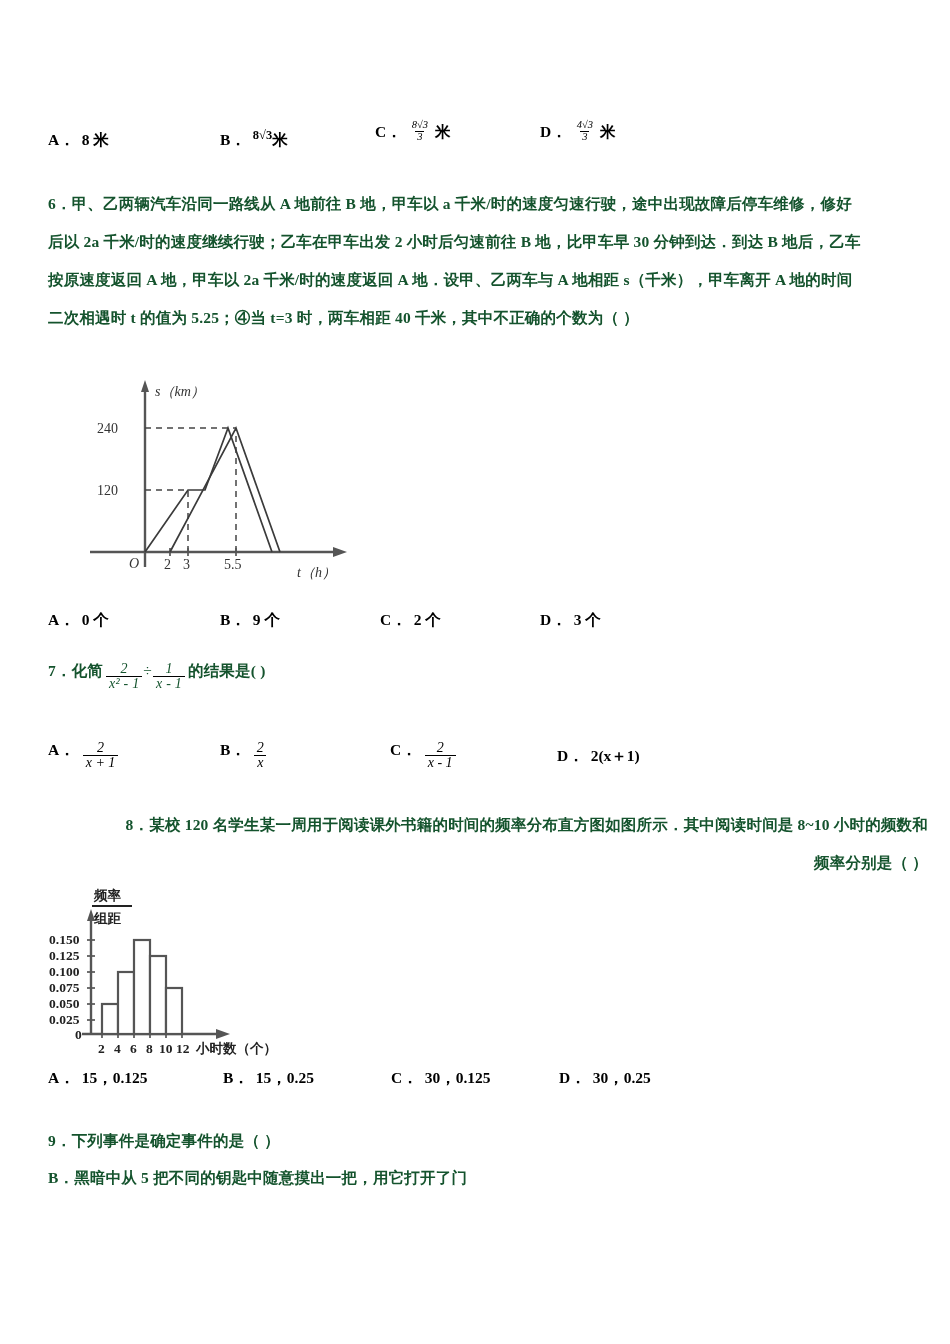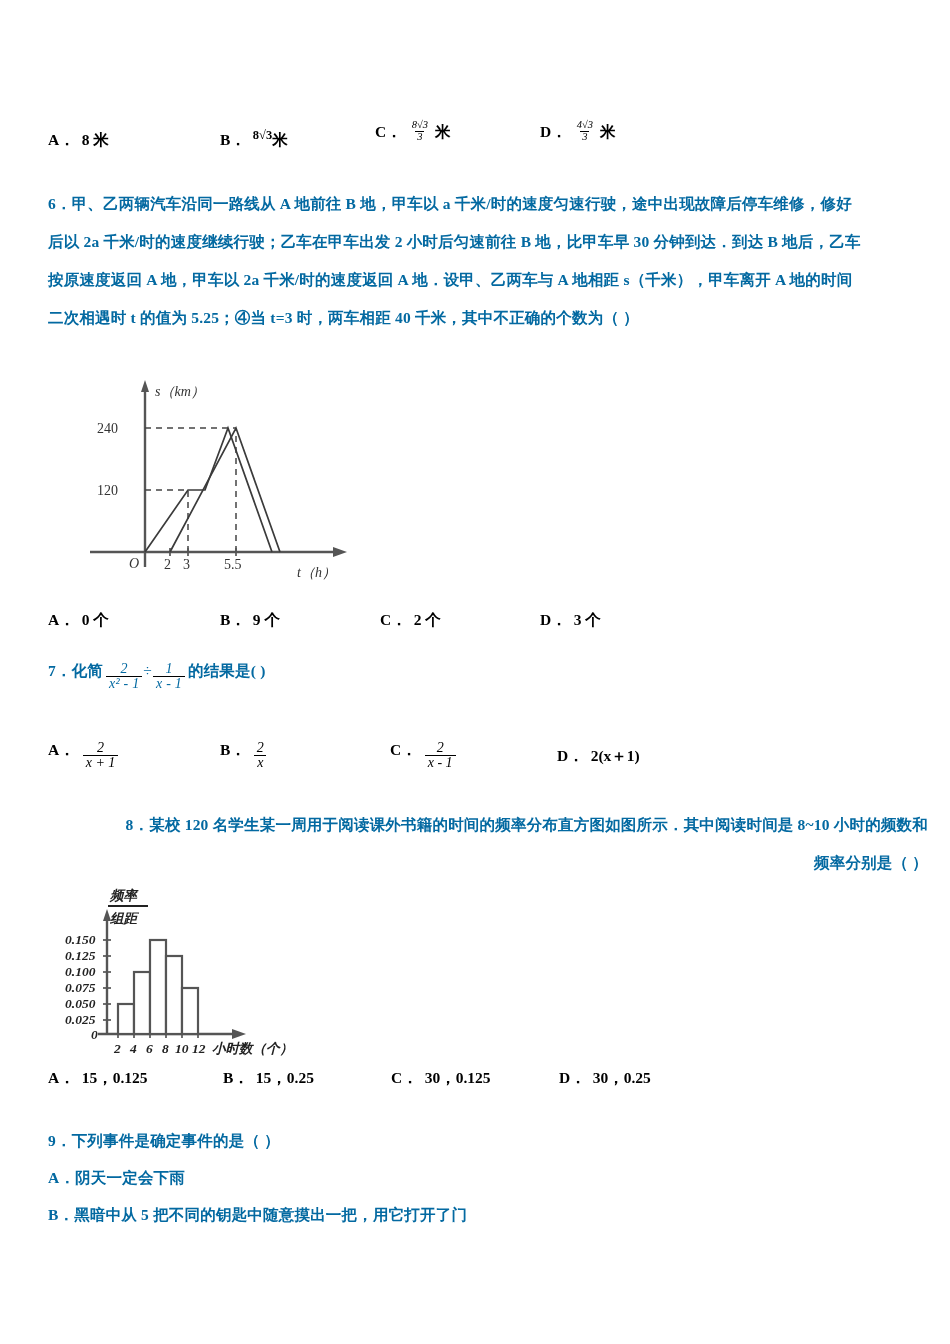--- a/index.html
+++ b/index.html
@@ -22,21 +22,21 @@
     padding: 0;
   }
 
   
   .qtext {
     font-family: "Liberation Serif", "DejaVu Serif", serif;
     font-size: 15.5px;
     font-weight: bold;
     line-height: 38px;
     letter-spacing: 0.2px;
-    color: #0369a1;
+    color: #14532d;
   }
 
   
   .optrow {
     position: absolute;
     display: flex;
     align-items: flex-end;
     font-size: 15.5px;
     font-weight: bold;
   }
@@ -248,21 +248,21 @@
     </div>
   </div>
 
   <div class="qblock qtext" style="left:48px; top:806px; width:880px;text-align:right;">
     <div style="white-space:nowrap;">
       <span>8．</span><span>某校 120 名学生某一周用于阅读课外书籍的时间的频率分布直方图如图所示．其中阅读时间是 8~10 小时的频数和</span>
     </div>
     <div style="white-space:nowrap;">频率分别是（  ）</div>
   </div>
 
-  <div class="fig8" style="left:60px; top:882px;font-style:italic;">
+  <div class="fig8" style="left:44px; top:882px;">
     <svg width="320" height="178" viewBox="0 0 320 178">
 
       <text class="cntxt" x="50" y="18">频率</text>
       <line x1="48" y1="24" x2="88" y2="24" stroke="#222" stroke-width="1.8"></line>
       <text class="cntxt" x="50" y="41">组距</text>
 
       <line class="axline" x1="47" y1="152" x2="47" y2="36"></line>
       <polygon points="47,27 43,39 51,39" fill="#555"></polygon>
       <line class="axline" x1="38" y1="152" x2="175" y2="152"></line>
       <polygon points="186,152 172,147 172,157" fill="#555"></polygon>
@@ -322,20 +322,17 @@
       <span class="lab">D．</span>
       <span>30，0.25</span>
     </div>
   </div>
 
   <div class="qblock qtext" style="left:48px; top:1122px; width:700px; line-height:37px;">
     <div style="white-space:nowrap;">
       <span>9．</span><span>下列事件是确定事件的是（      ）</span>
     </div>
     <div style="white-space:nowrap;">
-      <span class="lab">A．</span><span>阴天一定会下雨</span>
-    </div>
-    <div style="white-space:nowrap;">
       <span class="lab">B．</span><span>黑暗中从 5 把不同的钥匙中随意摸出一把，用它打开了门</span>
     </div>
   </div>
 
 </div>
 
 </body></html>

